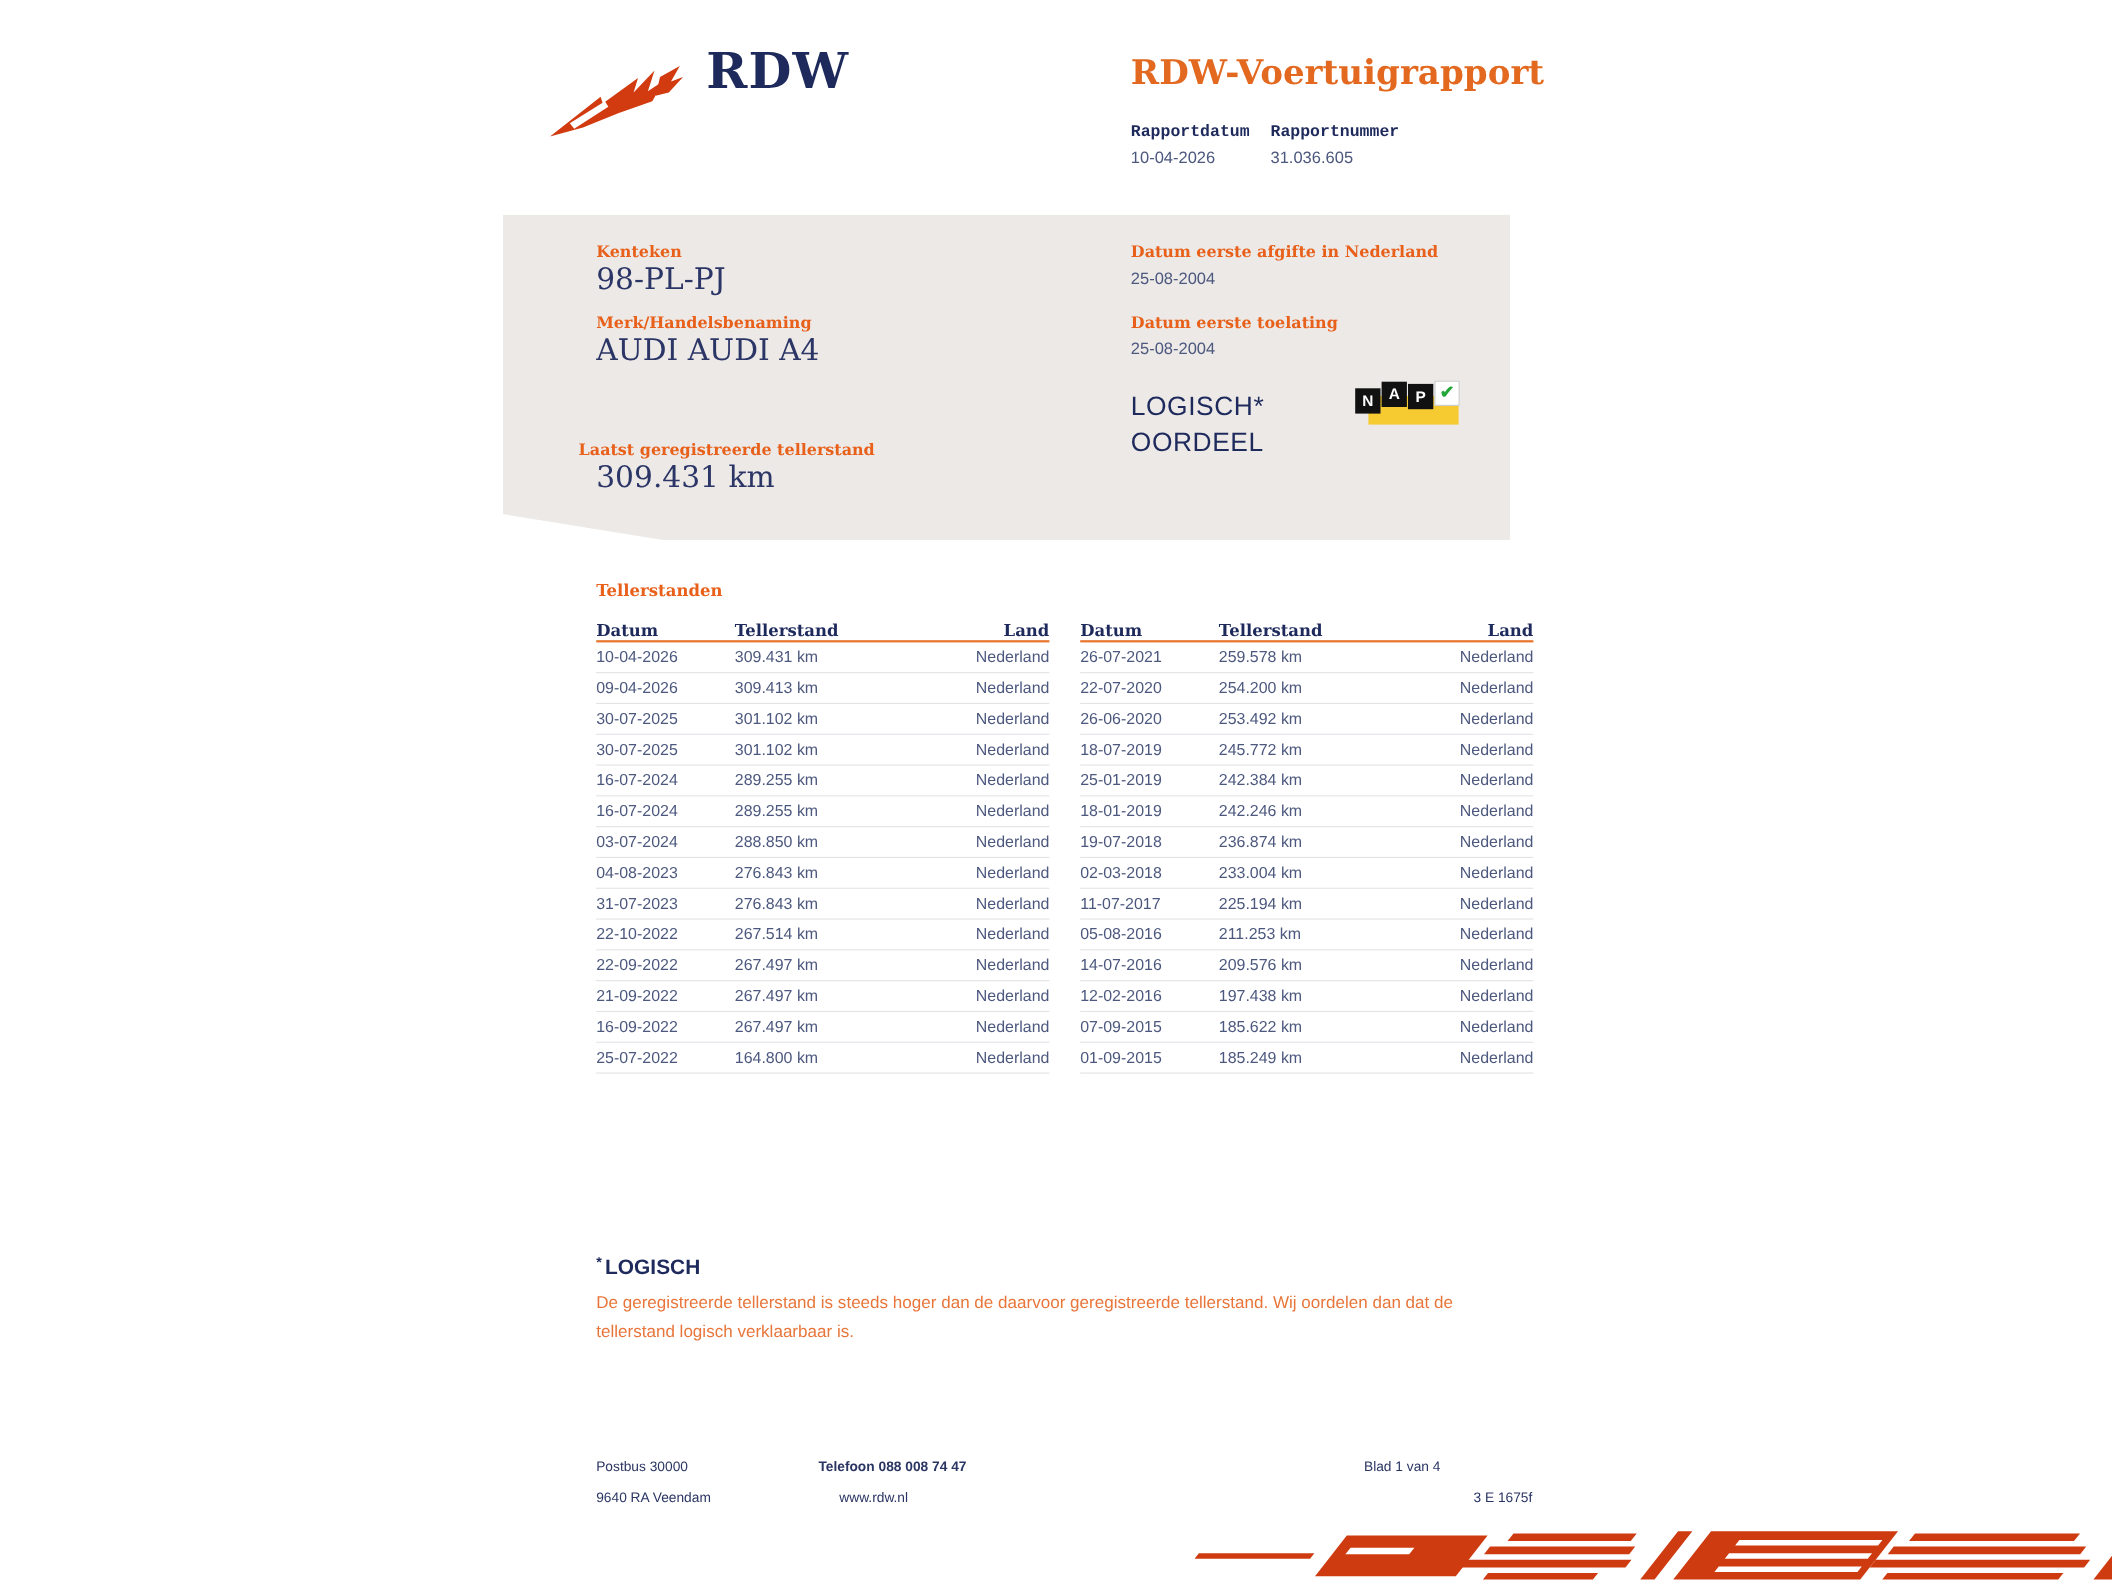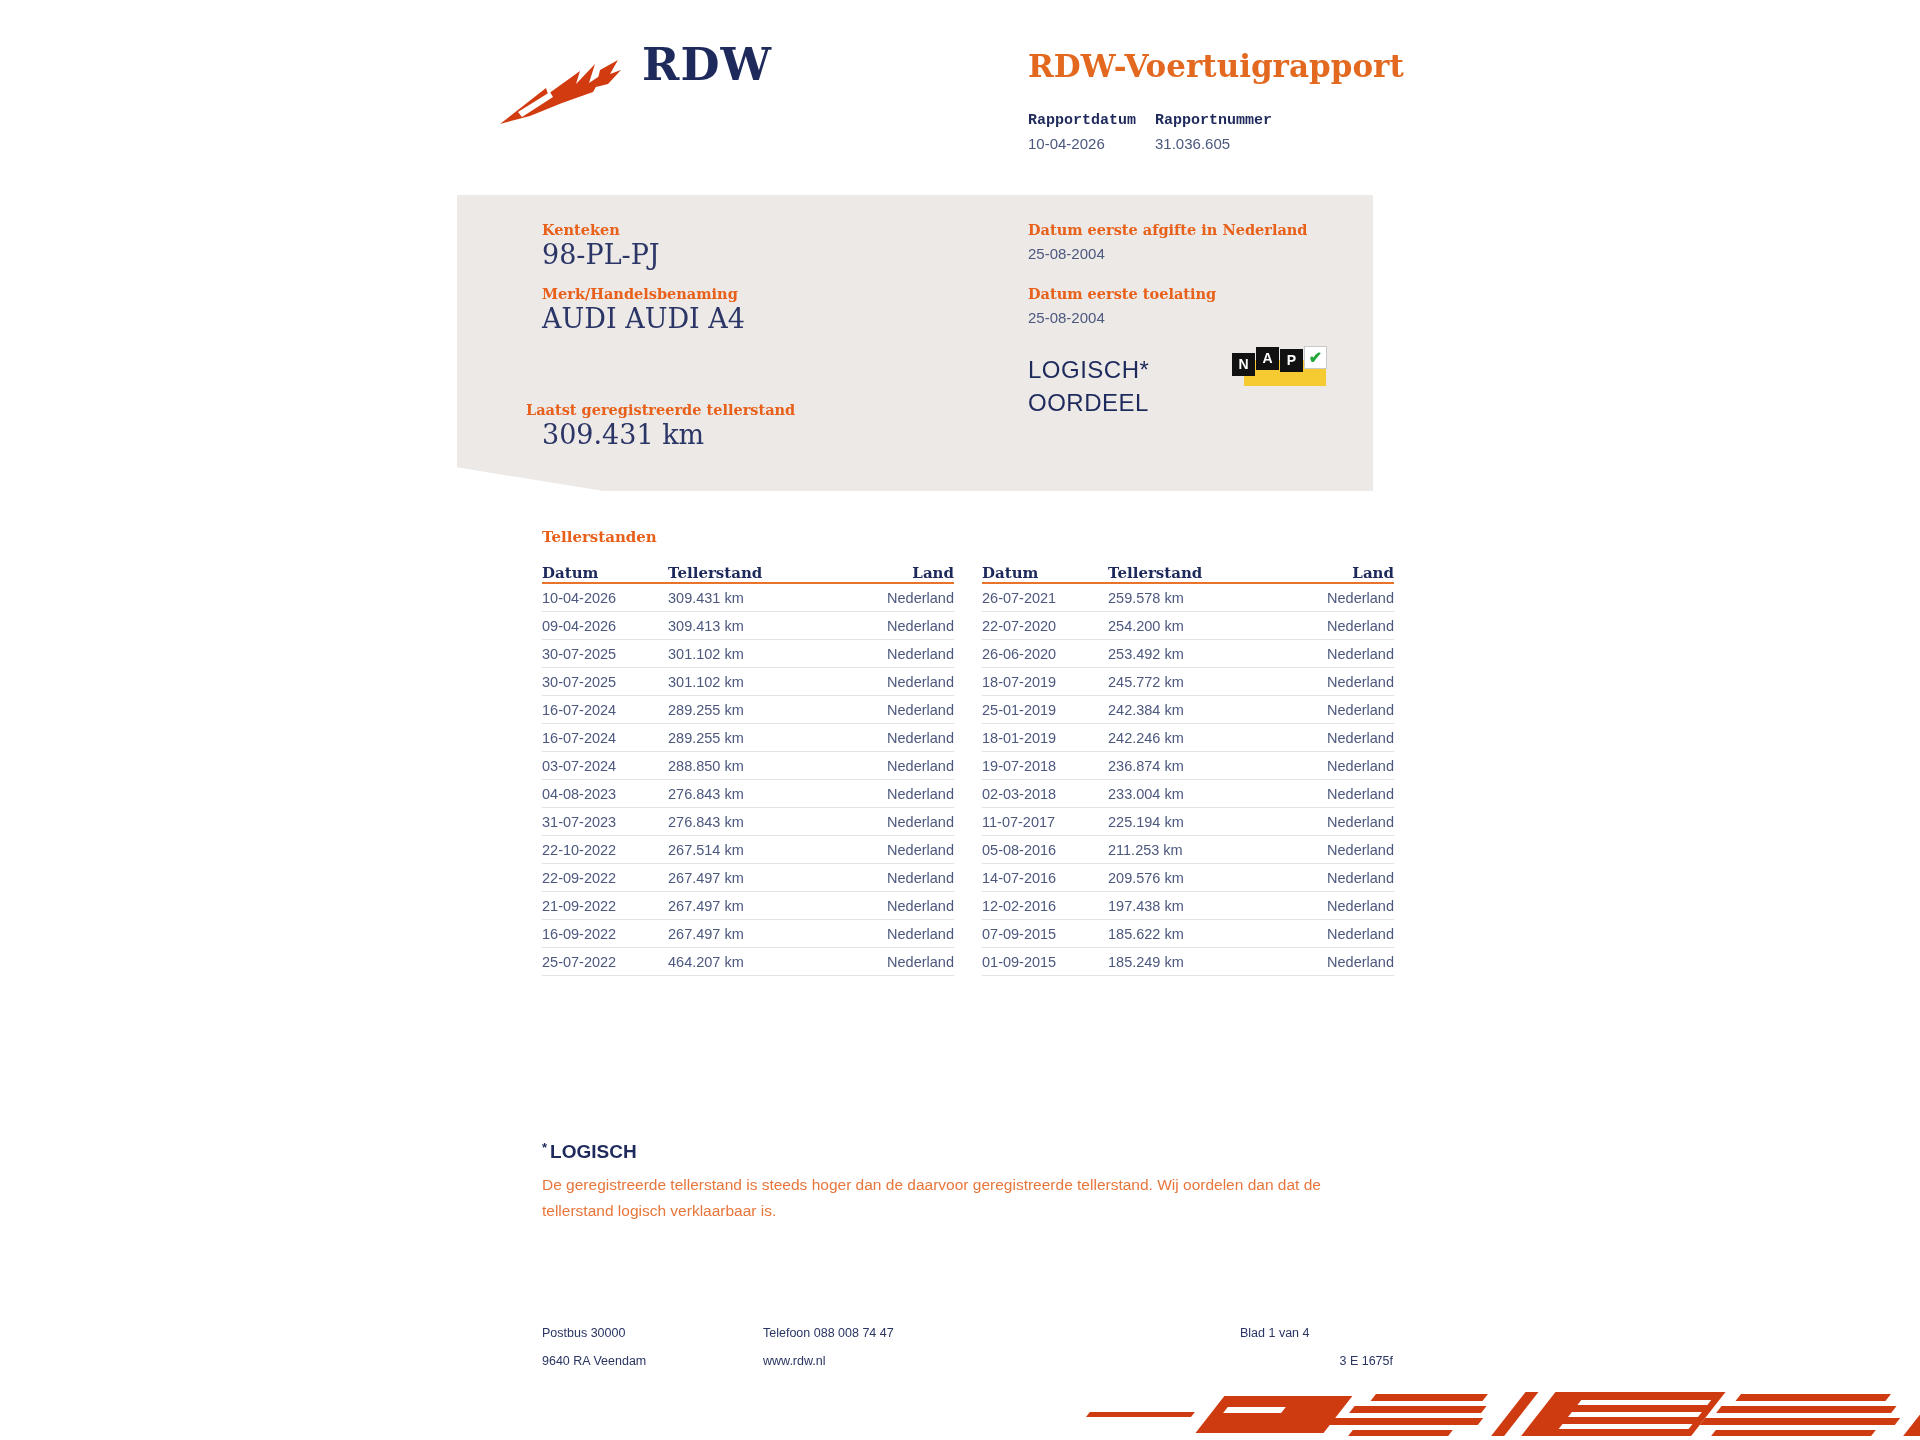--- a/index.html
+++ b/index.html
@@ -195,21 +195,21 @@
         <span class="c1">267.497 km</span>
         <span class="c2">Nederland</span>
       </div>
       <div class="trow">
         <span class="c0">16-09-2022</span>
         <span class="c1">267.497 km</span>
         <span class="c2">Nederland</span>
       </div>
       <div class="trow">
         <span class="c0">25-07-2022</span>
-        <span class="c1">464.207 km</span>
+        <span class="c1">164.800 km</span>
         <span class="c2">Nederland</span>
       </div>
     </div>
 </div>
 
 <div class="abs tbl tbl-right">
   <div class="thead">
     <span class="c0">Datum</span>
     <span class="c1">Tellerstand</span>
     <span class="c2">Land</span>
@@ -288,21 +288,21 @@
     </div>
 </div>
 
 <div class="abs expl-head">
   <span class="expl-star">*</span><span>LOGISCH</span>
 </div>
 <div class="abs expl-body">De geregistreerde tellerstand is steeds hoger dan de daarvoor geregistreerde tellerstand. Wij oordelen dan dat de tellerstand logisch verklaarbaar is.</div>
 
 <div class="abs foot" style="left:542px;top:1326px;">Postbus 30000</div>
 <div class="abs foot" style="left:542px;top:1354px;">9640 RA Veendam</div>
-<div class="abs foot" style="left:763px;top:1326px;">Telefoon 088 008 74 47</div>
+<div class="abs foot" style="left:744px;top:1326px;font-weight:bold;">Telefoon 088 008 74 47</div>
 <div class="abs foot" style="left:763px;top:1354px;">www.rdw.nl</div>
 <div class="abs foot" style="left:1240px;top:1326px;width:153px;text-align:left;">Blad 1 van 4</div>
 <div class="abs foot" style="left:1240px;top:1354px;width:153px;text-align:right;">3 E 1675f</div>
 
 <svg class="abs decor" width="880" height="54" viewBox="0 0 880 54">
   <g transform="skewX(-38)" transform-origin="0 54" fill="#CF3B10">
     <rect x="28" y="26" width="105" height="5"></rect>
     <rect x="150" y="10" width="128" height="37"></rect>
     <rect x="300" y="8" width="112" height="7"></rect>
     <rect x="288" y="20" width="132" height="7"></rect>

